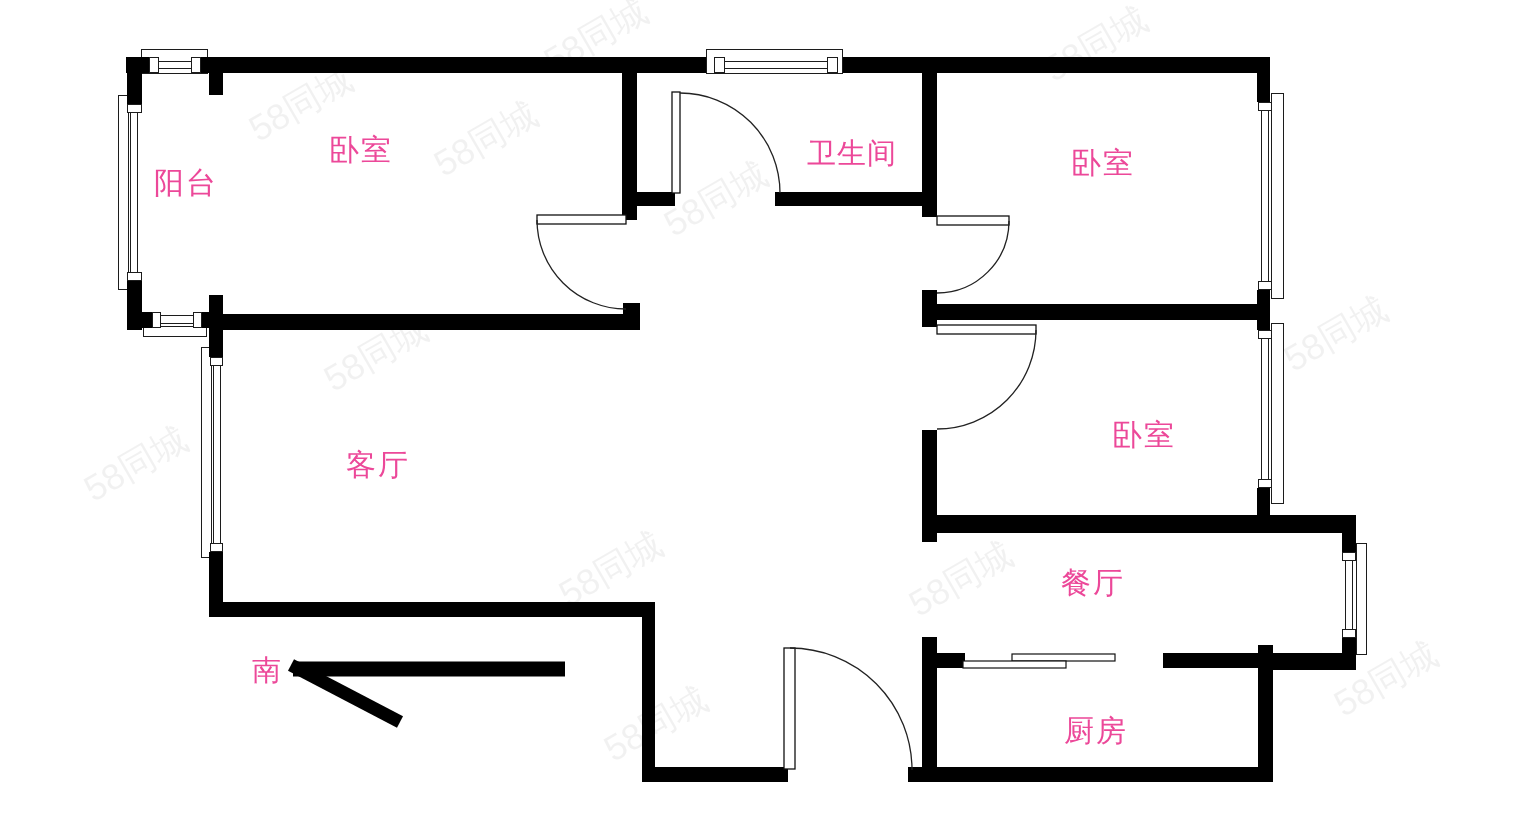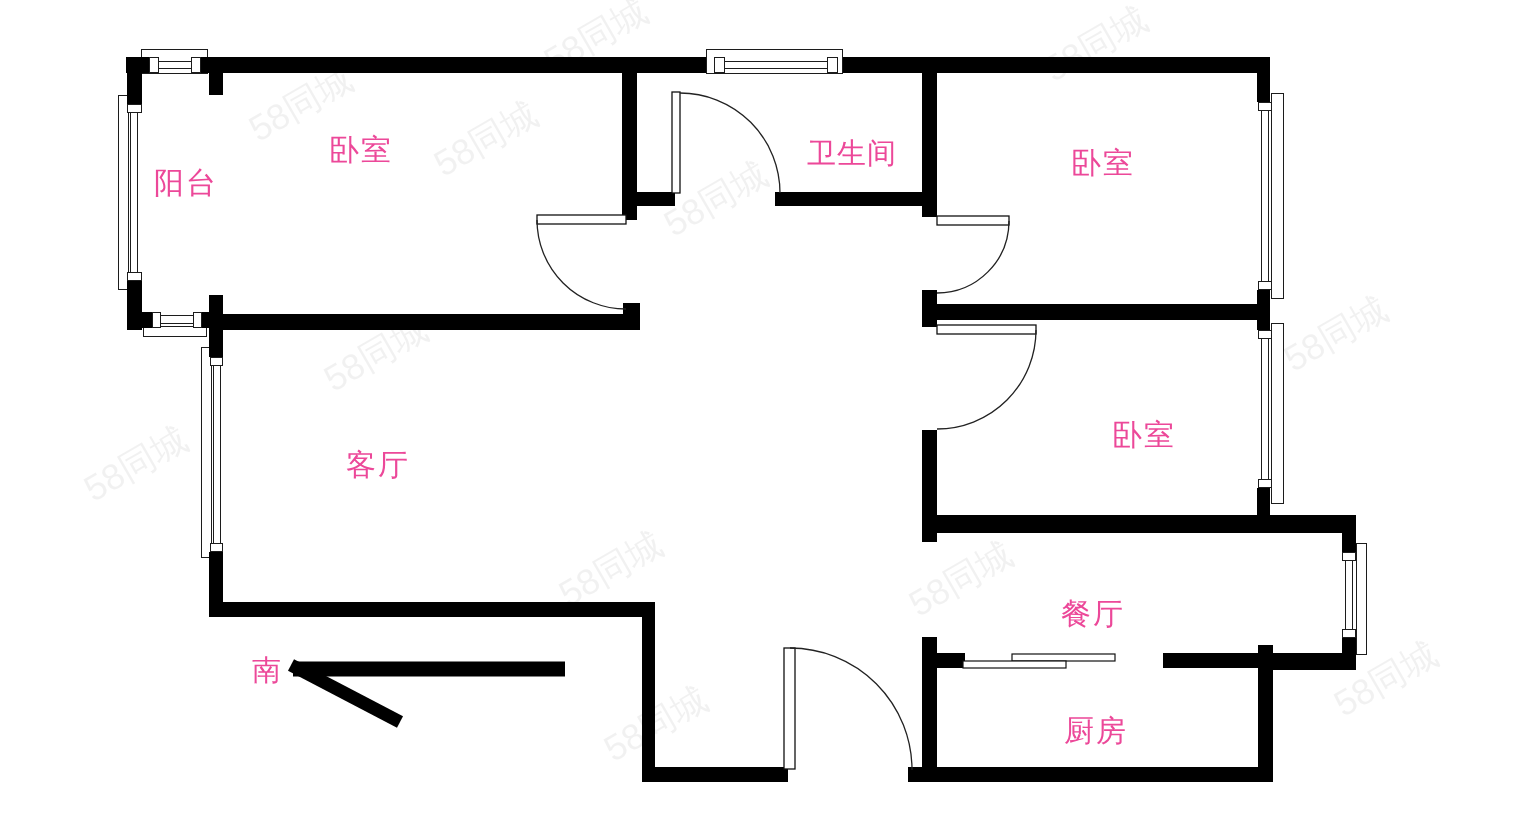--- a/index.html
+++ b/index.html
@@ -133,21 +133,21 @@
     <line x1="293" y1="669" x2="565" y2="669" stroke="#000" stroke-width="15"></line>
     <line x1="291" y1="665" x2="400" y2="722" stroke="#000" stroke-width="13"></line>
   </svg>
 
   <div class="room-label" style="left:154px;top:168px;">阳台</div>
   <div class="room-label" style="left:329px;top:135px;">卧室</div>
   <div class="room-label" style="left:807px;top:139px;font-size:29px;letter-spacing:1px;">卫生间</div>
   <div class="room-label" style="left:1071px;top:148px;">卧室</div>
   <div class="room-label" style="left:1112px;top:420px;">卧室</div>
   <div class="room-label" style="left:346px;top:450px;">客厅</div>
-  <div class="room-label" style="left:1061px;top:599px;">餐厅</div>
+  <div class="room-label" style="left:1061px;top:568px;">餐厅</div>
   <div class="room-label" style="left:1064px;top:716px;">厨房</div>
   <div class="room-label" style="left:252px;top:656px;font-size:29px;">南</div>
 
   <div class="wm" style="left:540px;top:12px;">58同城</div>
   <div class="wm" style="left:1040px;top:20px;">58同城</div>
   <div class="wm" style="left:245px;top:80px;">58同城</div>
   <div class="wm" style="left:430px;top:115px;">58同城</div>
   <div class="wm" style="left:660px;top:175px;">58同城</div>
   <div class="wm" style="left:1280px;top:310px;">58同城</div>
   <div class="wm" style="left:320px;top:330px;">58同城</div>

